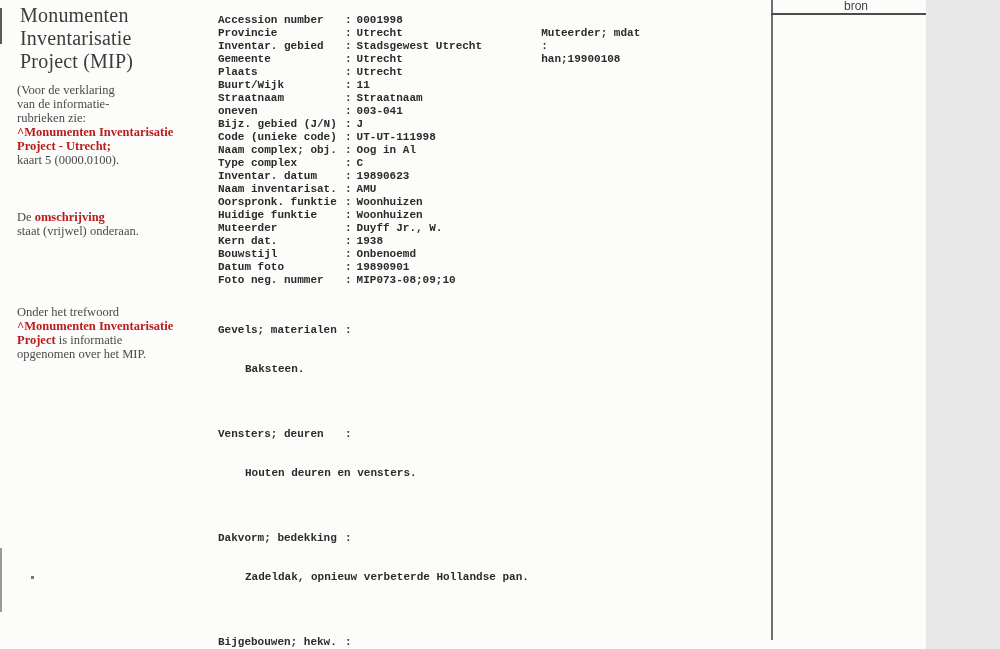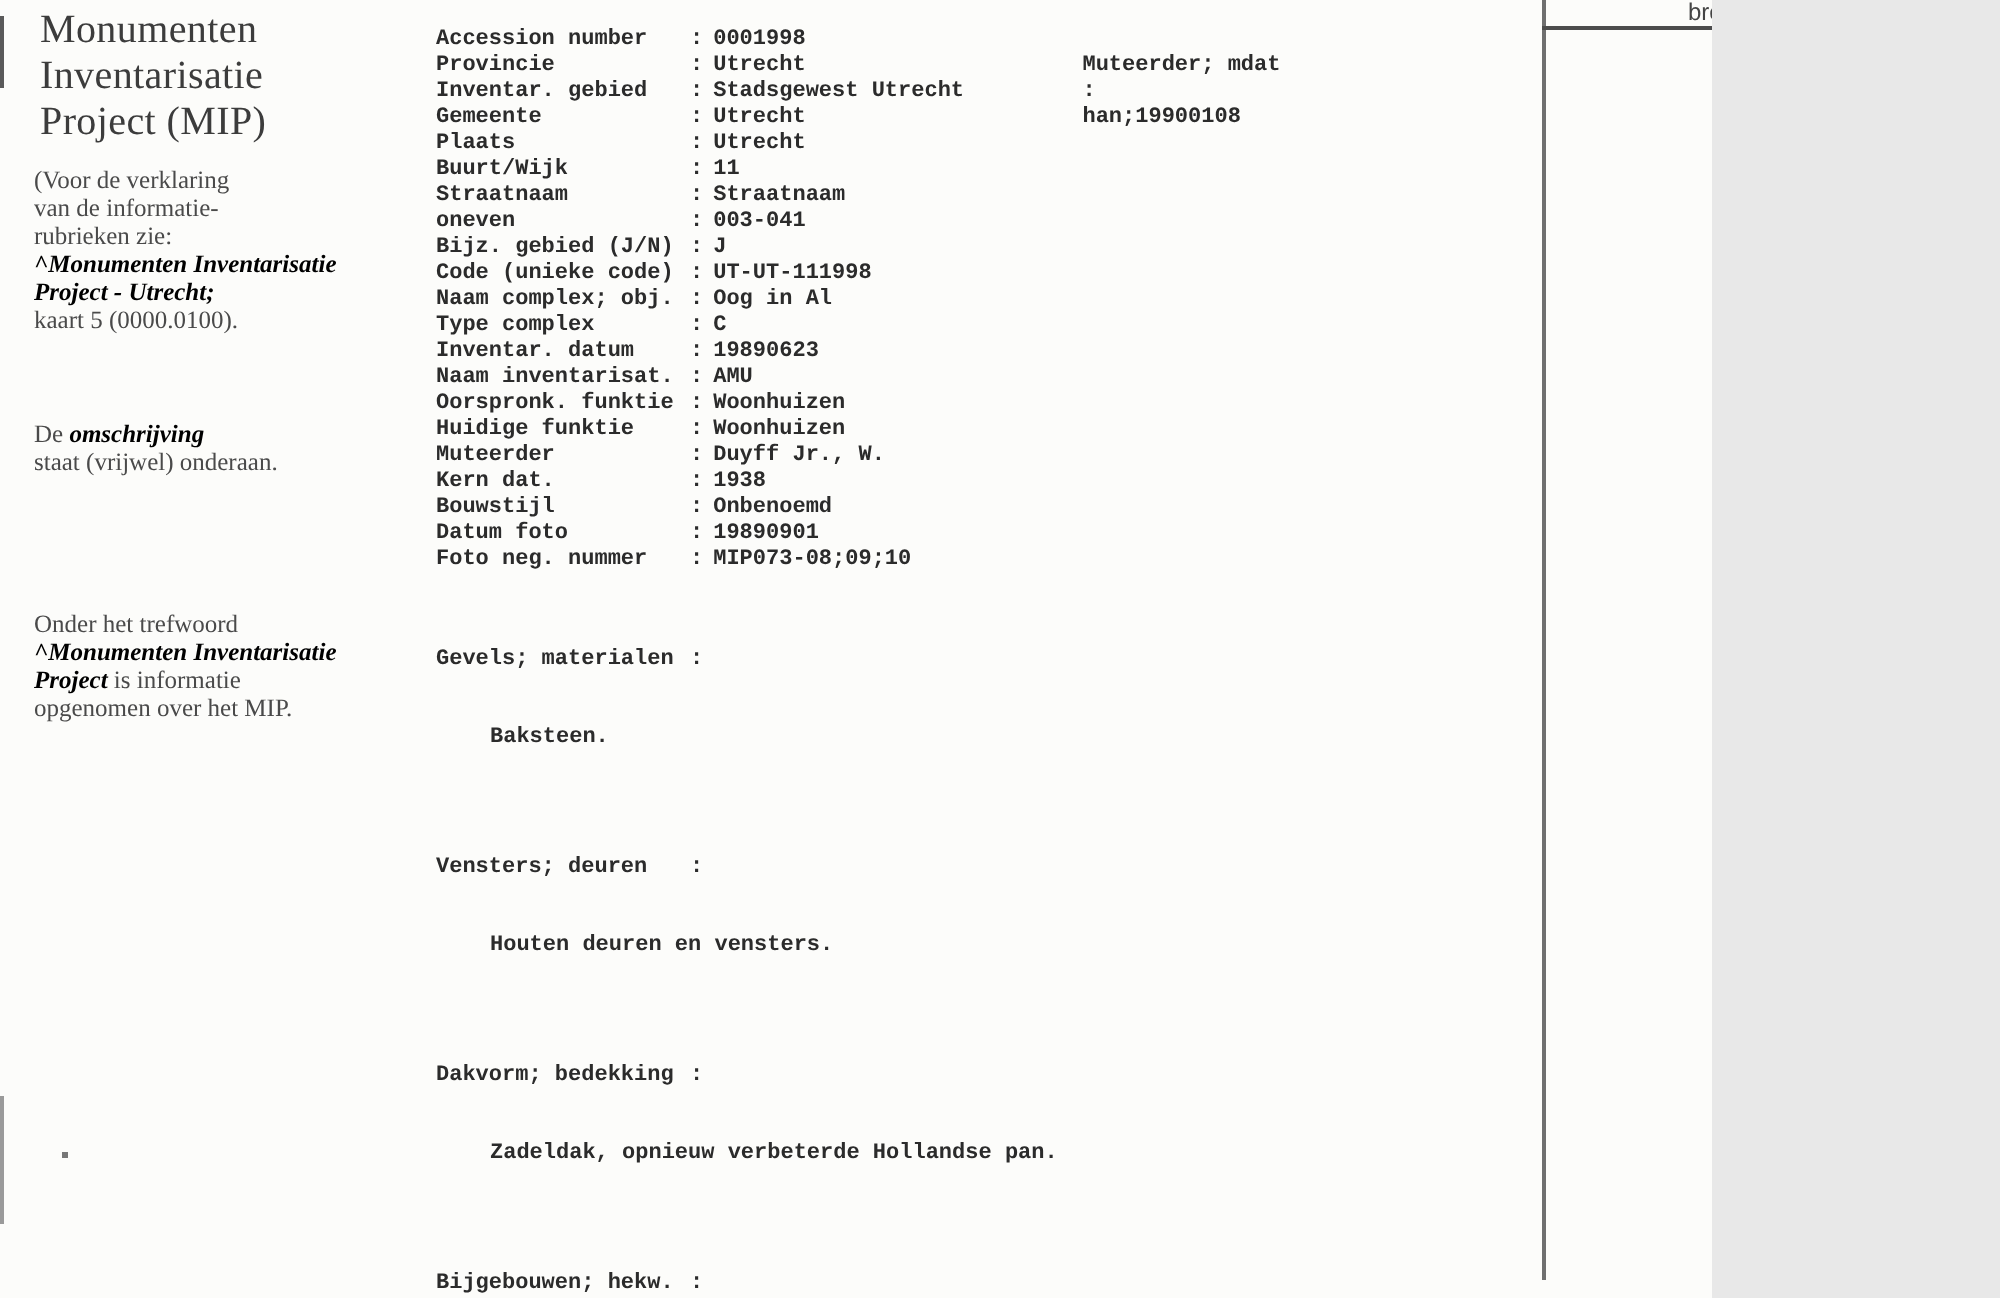--- a/index.html
+++ b/index.html
@@ -1,35 +1,35 @@
 <!DOCTYPE html>
 <html><head>
 <meta charset="utf-8">
 <style>
   * { margin:0; padding:0; box-sizing:border-box; }
   html,body { background:#e8e8e8; }
   #page {
-    position:relative; width:856px; height:649px;
+    position:relative; width:926px; height:649px;
     background:#fcfcfa; overflow:hidden;
     font-family:"Liberation Serif","DejaVu Serif",serif;
     color:#333;
   }
 
   
   .mip-title{
     position:absolute; left:20px; top:4px;
     font-size:20px; line-height:23px; color:#3c3c3c;
     white-space:pre-line; letter-spacing:0.2px;
   }
   .side-note{
     position:absolute; left:17px; width:200px;
     font-size:12.5px; line-height:14px; color:#4a4a4a;
     white-space:pre-line;
   }
-  .side-note b{ color:#000000;font-style:italic; }
+  .side-note b{ color:#b91c1c; }
   #note1{ top:83px; }
   #note2{ top:210px; }
   #note3{ top:305px; }
 
   
   .record{
     position:absolute; left:218px; top:14px; width:560px;
     font-family:"Liberation Mono","DejaVu Sans Mono",monospace;
     font-size:11px; line-height:13px; font-weight:bold; color:#2b2b2b;
   }

